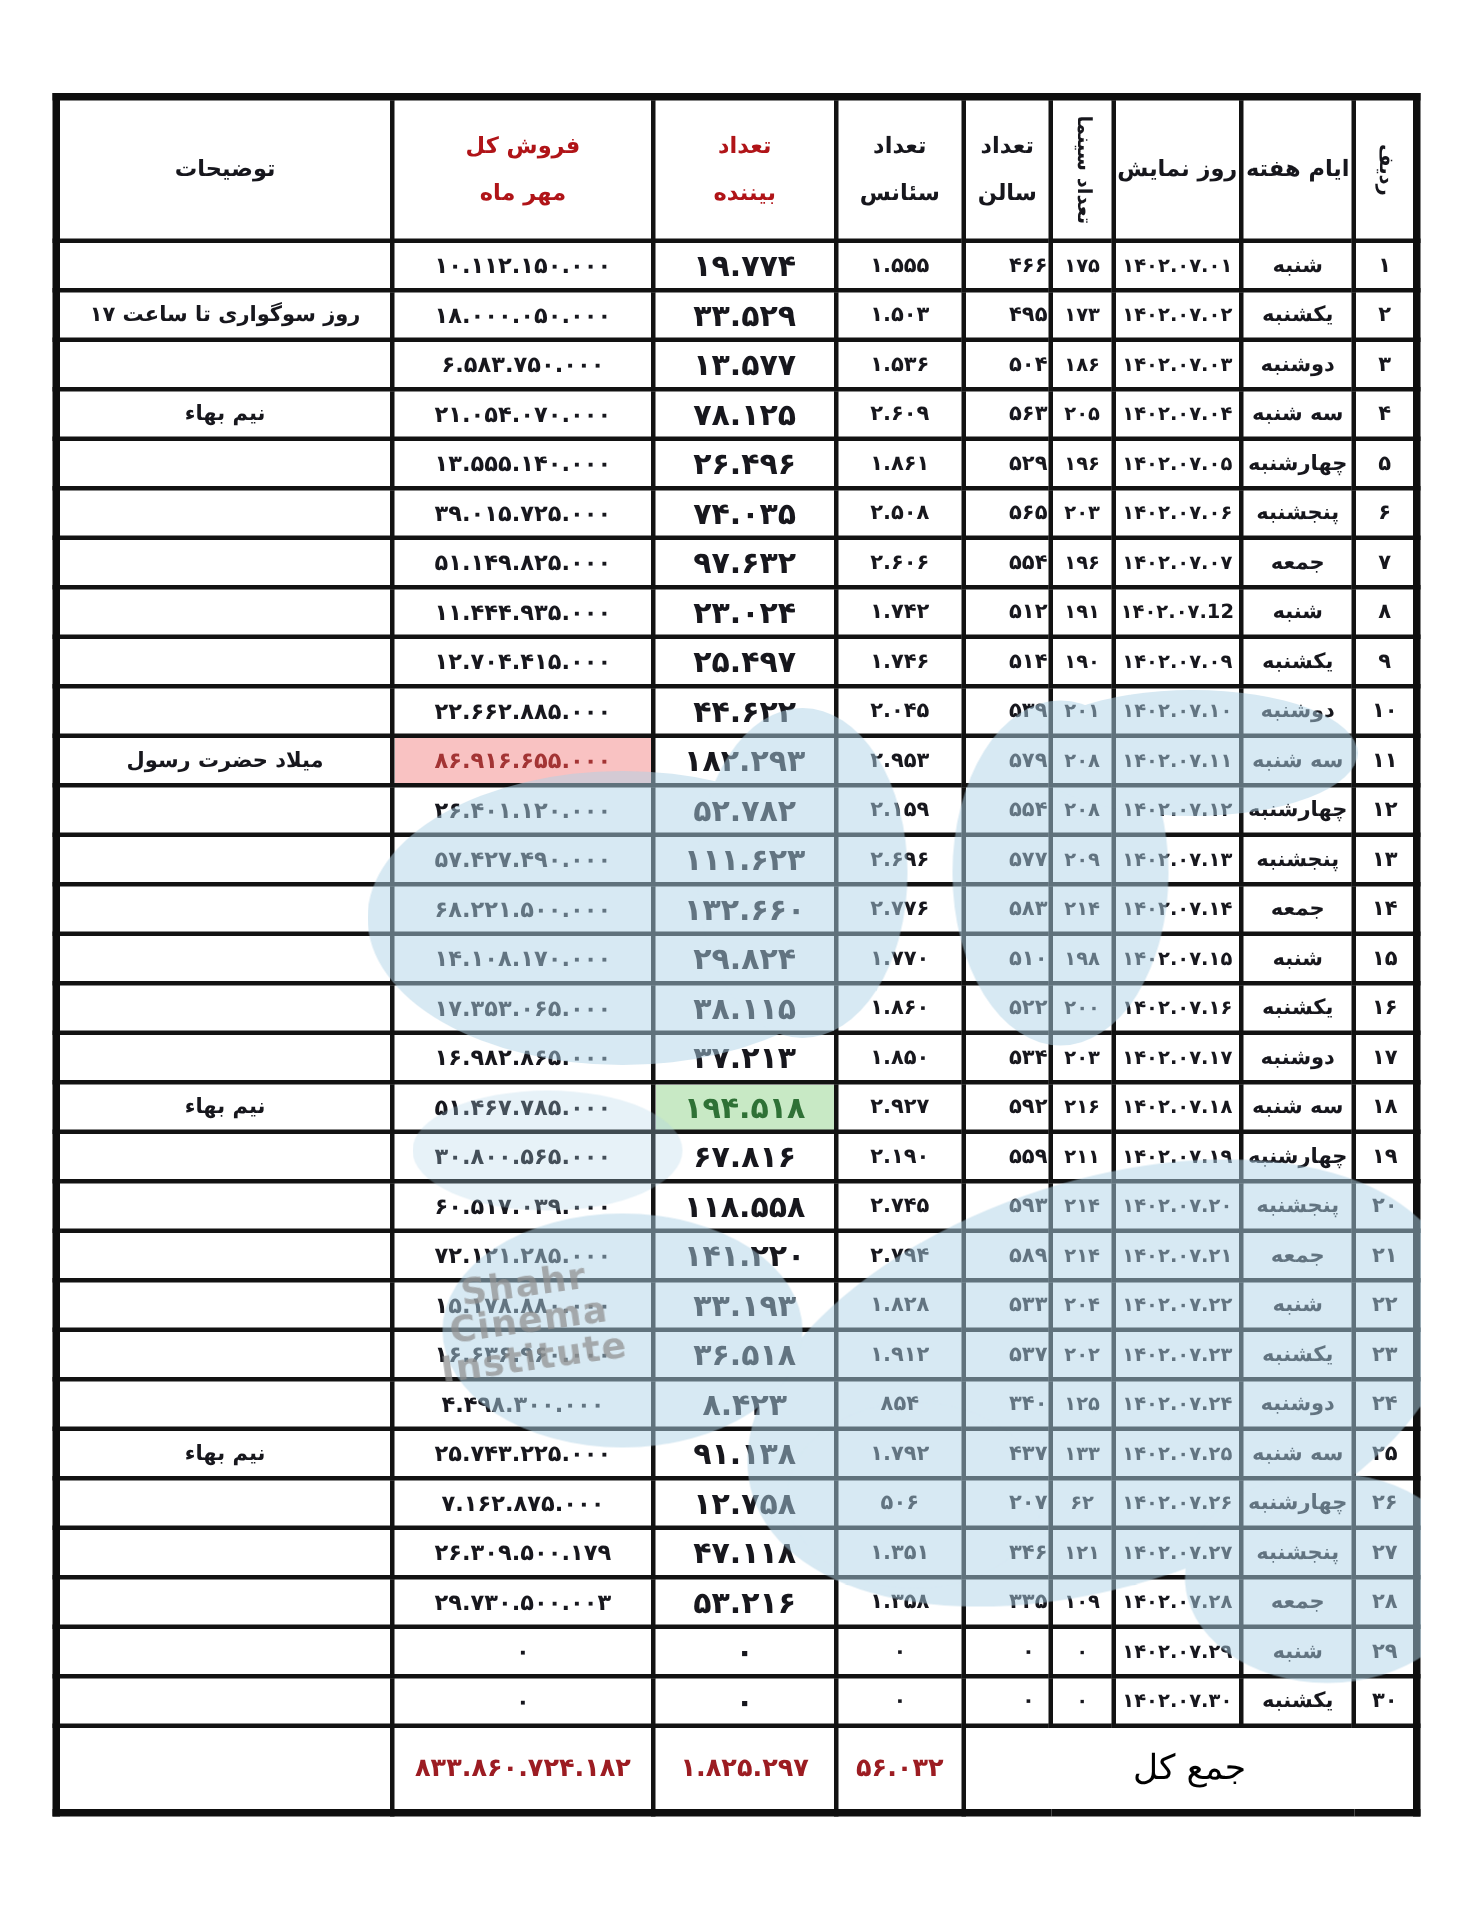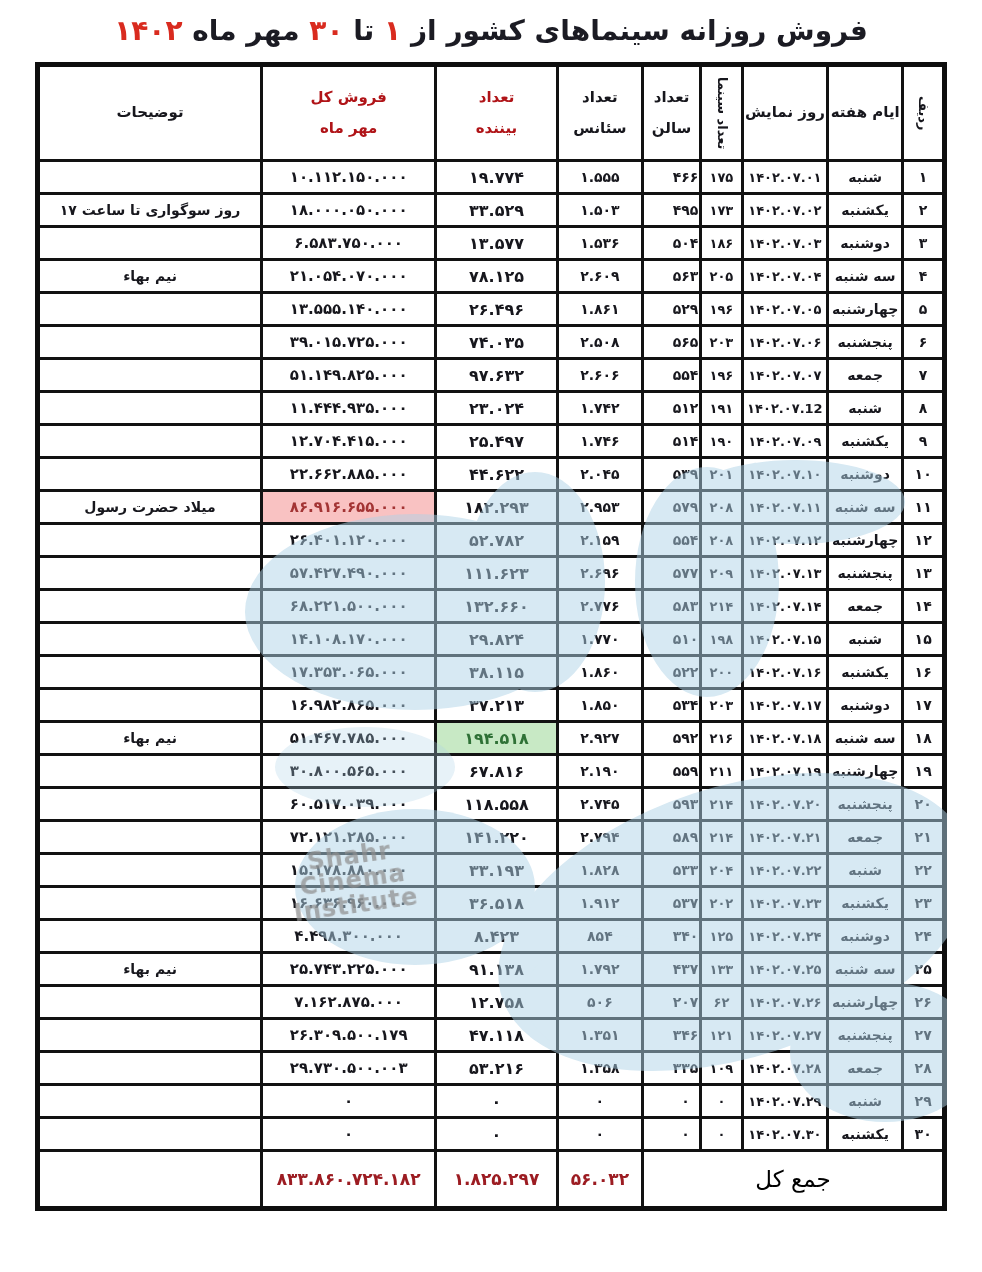--- a/index.html
+++ b/index.html
@@ -38,21 +38,21 @@
     letter-spacing:1px; line-height:1.1; white-space:nowrap;
   }
   
   td { font-weight:bold; }
   .c-num   { font-size:14px; }
   .c-day   { font-size:14px; letter-spacing:0; }
   .c-date  { font-size:13px; letter-spacing:.5px; }
   .c-cinemas { font-size:13px; }
   .c-halls { font-size:14px;padding-left:28px; }
   .c-sessions { font-size:14px; }
-  .c-viewers { font-size:16px; }
+  .c-viewers { font-size:20px; }
   .c-sales { font-size:15px; }
   .c-note  { font-size:14px; }
   .hl-pink  { background:var(--pink-bg,#f9c2c2); color:var(--pink-text,#a33434);margin-top:45px; }
   .hl-green { background:var(--green-bg,#c8e9c5); color:var(--green-text,#2f7136); }
   
   .total-label { font-size:23px; font-weight:normal; color:#000000; }
   .total-num   { font-size:17px; font-weight:bold; color:var(--total-red,#9c1c22); }
   
   .wm-shapes { position:absolute; left:0; top:0; width:912px; height:1160px; pointer-events:none; z-index:4; }
   .wm-text {
@@ -60,21 +60,20 @@
     transform:rotate(-8deg); text-align:center;
     font-size:24px; font-weight:bold; color:#8f8f8f; opacity:.72;
     line-height:1.02; letter-spacing:1px;
   }
 </style>
 </head>
 <body>
 
 <div class="page">
 
-  <h1 class="title" dir="rtl"><span>فروش روزانه سینماهای کشور از </span><span class="red">۱</span><span> تا </span><span class="red">۳۰</span><span> مهر ماه </span><span class="red">۱۴۰۲</span></h1>
 
   <div class="table-wrap">
     <table dir="rtl">
       <colgroup>
         <col style="width:4.6%">
         <col style="width:8.3%">
         <col style="width:9.4%">
         <col style="width:4.6%">
         <col style="width:6.4%">
         <col style="width:9.4%">

